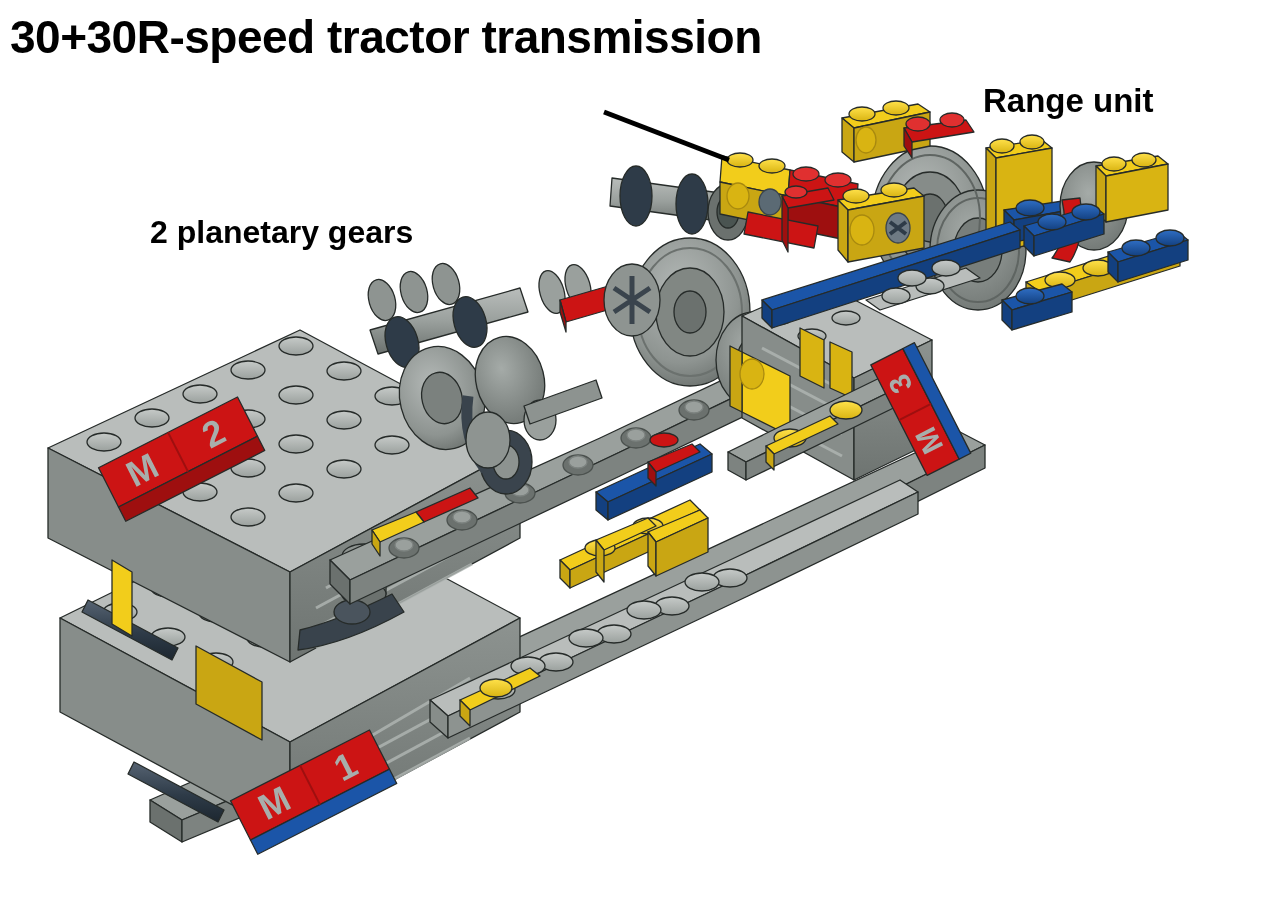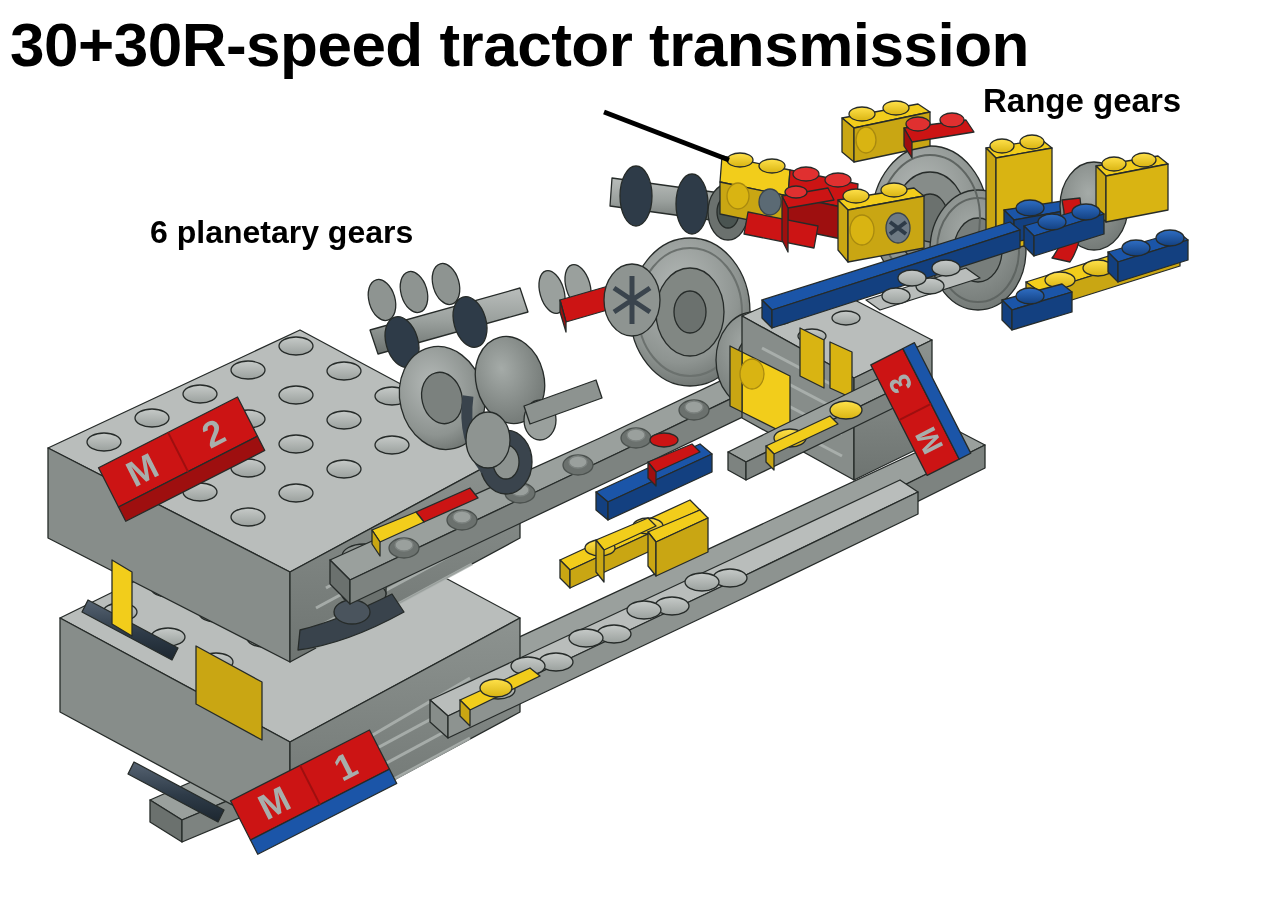--- a/index.html
+++ b/index.html
@@ -1,21 +1,21 @@
 <!DOCTYPE html>
 <html><head>
 <meta charset="utf-8">
 <title>LEGO Transmission Diagram</title>
 <style>
   html,body{margin:0;padding:0;background:#ffffff;}
   body{width:1276px;height:900px;overflow:hidden;font-family:"Liberation Sans",sans-serif;}
   #stage{position:relative;width:1276px;height:900px;background:#ffffff;overflow:hidden;}
 
   .txt{position:absolute;color:#000000;font-weight:bold;white-space:pre;line-height:1.0;}
-  #title{left:10px;top:14px;font-size:62px;letter-spacing:-0.5px;}
+  #title{left:10px;top:14px;font-size:46px;letter-spacing:-0.5px;}
   #ann{left:150px;top:132px;font-size:32px;line-height:40px;}
   #range{left:983px;top:84px;font-size:33px;}
 
   svg.art{position:absolute;left:0;top:0;width:1276px;height:900px;}
 
   
 </style>
 </head>
 <body>
 
@@ -482,17 +482,17 @@
         <text x="32" y="10" font-family="Liberation Sans, sans-serif" font-size="30" font-weight="bold" fill="#a8aeab" text-anchor="middle" stroke="none">3</text>
       </g>
 
     </g>
 
     <line x1="604" y1="112" x2="729" y2="160" stroke="#000000" stroke-width="5" stroke-linecap="butt"></line>
   </svg>
 
   <div class="txt" id="title">30+30R-speed tractor transmission</div>
 
-  <div class="txt" id="ann"><br><br><span>6 planetary gears</span></div>
-
-  <div class="txt" id="range">Range gears</div>
+  <div class="txt" id="ann"><br><br><span>2 planetary gears</span></div>
+
+  <div class="txt" id="range">Range unit</div>
 
 </div>
 
 </body></html>

